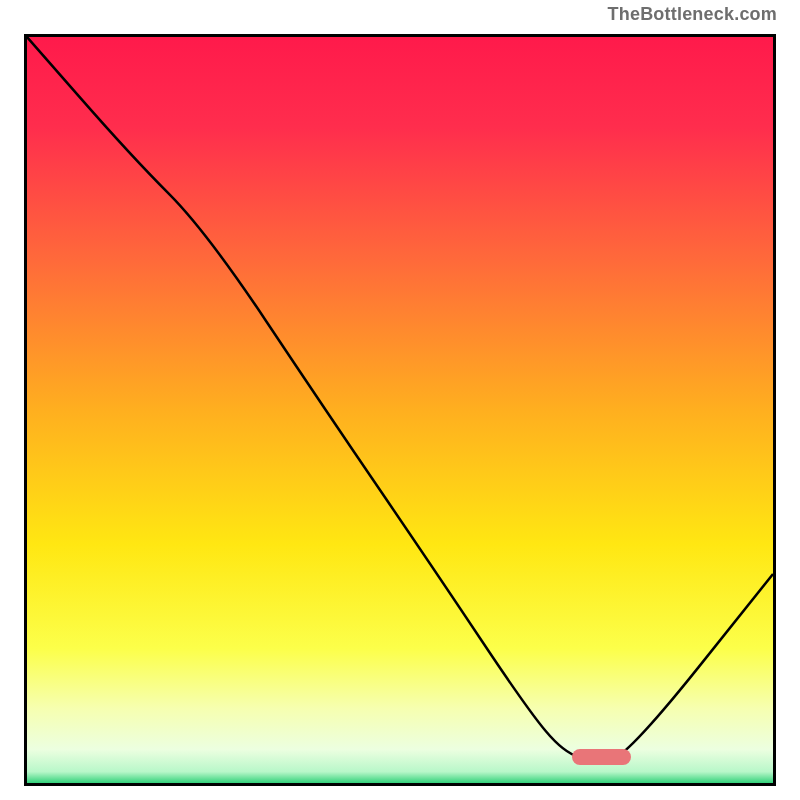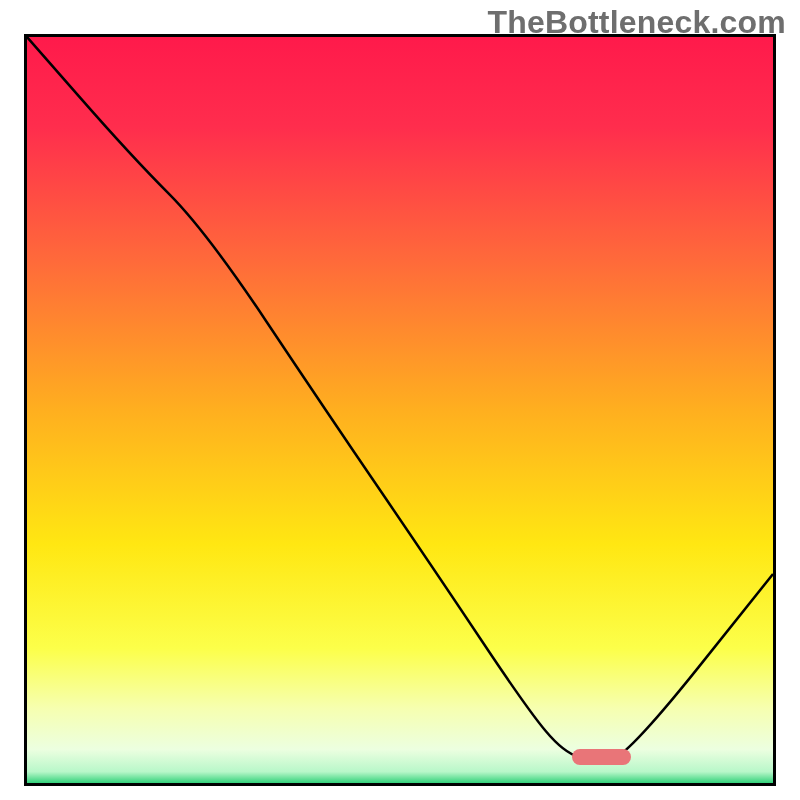--- a/index.html
+++ b/index.html
@@ -11,22 +11,22 @@
     font-family: Arial, Helvetica, sans-serif;
   }
   .chart-container {
     position: relative;
     width: 800px;
     height: 800px;
   }
   .watermark {
     position: absolute;
     top: 4px;
-    right: 14px;
-    font-size: 32px;
+    right: 23px;
+    font-size: 18px;
     font-weight: 600;
     color: #6e6e6e;
     letter-spacing: 0.2px;
     z-index: 5;
     user-select: none;
   }
   .plot-area {
     position: absolute;
     left: 24px;
     top: 34px;

